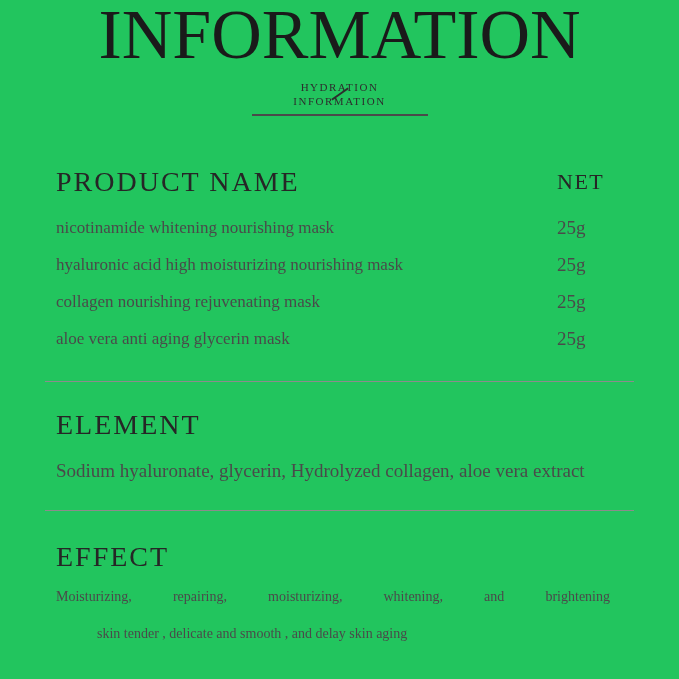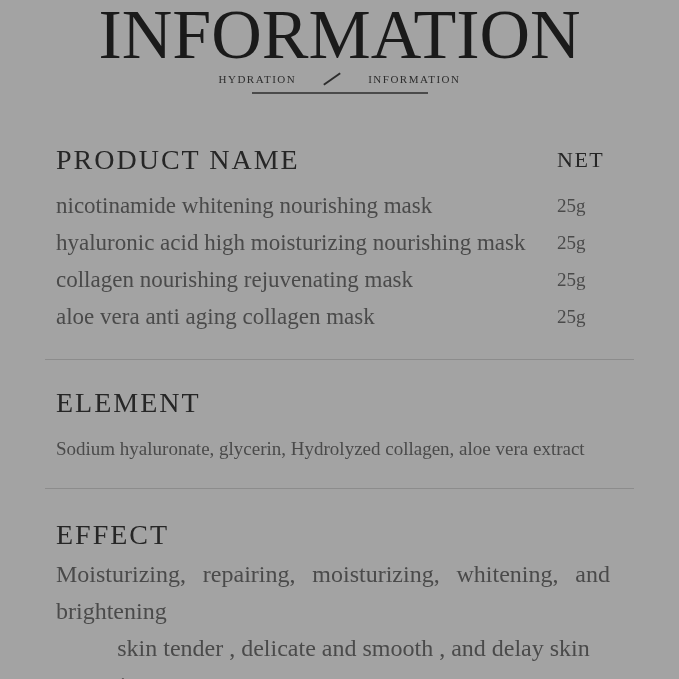--- a/index.html
+++ b/index.html
@@ -1,40 +1,41 @@
 <!DOCTYPE html>
 <html><head>
 <meta charset="utf-8">
 <style>
   * { margin: 0; padding: 0; box-sizing: border-box; }
   html, body { width: 679px; height: 679px; background: #ffffff; overflow: hidden; }
   body { font-family: "Liberation Serif", "DejaVu Serif", serif; }
 
-  .page { width: 679px; height: 679px; background: #a3a3a3; }
+  .page { width: 679px; height: 679px; background: #22c55e; }
 
   
   .title {
     margin-top: 0;
     height: 70px;
     line-height: 70px;
     text-align: center;
     font-size: 70px;
     font-weight: 400;
     letter-spacing: 0px;
     color: #1a1a1a;
     white-space: nowrap;
   }
   .tagline {
-    margin-top: 3px;
+    margin-top: 11px;
     display: flex;
     justify-content: center;
     align-items: center;
     font-size: 11px;
     letter-spacing: 1.5px;
     color: #2d2d2d;
+    flex-direction: column;
   }
   .tag-divider {
     width: 20px;
     height: 2px;
     background: #2d2d2d;
     transform: rotate(-35deg);
     margin: 0 26px;
   }
   .tag-underline {
     width: 176px;
@@ -62,21 +63,21 @@
   .table-head .col-net {
     font-size: 22px;
     line-height: 32px;
     letter-spacing: 1.5px;
     color: #262626;
   }
   .table-rows { margin-top: 11px; }
   .table-row { display: flex; line-height: 37px; }
   .cell-name {
     width: 501px;
-    font-size: 23px;
+    font-size: 17px;
     color: #4a4a4a;
     white-space: nowrap;
   }
   .cell-net {
     font-size: 19px;
     color: #4a4a4a;
   }
 
   .rule {
     border: none;
@@ -91,21 +92,21 @@
     margin-top: 11px;
     font-size: 19px;
     line-height: 37px;
     color: #4a4a4a;
     white-space: nowrap;
   }
 
   .effect-section { margin-top: 30px; }
   .effect-paragraph { margin-top: 5px; }
   .effect-line {
-    font-size: 24px;
+    font-size: 14px;
     line-height: 37px;
     color: #4a4a4a;
     text-align: justify;
     text-align-last: justify;
     font-family: Liberation Serif, serif;
   }
   .effect-line.last {
     text-align: center;
     text-align-last: left;
     margin-left: 41px;
@@ -139,21 +140,21 @@
         </div>
         <div class="table-row">
           <div class="cell-name">hyaluronic acid high moisturizing nourishing mask</div>
           <div class="cell-net">25g</div>
         </div>
         <div class="table-row">
           <div class="cell-name">collagen nourishing rejuvenating mask</div>
           <div class="cell-net">25g</div>
         </div>
         <div class="table-row">
-          <div class="cell-name">aloe vera anti aging collagen mask</div>
+          <div class="cell-name">aloe vera anti aging glycerin mask</div>
           <div class="cell-net">25g</div>
         </div>
       </div>
     </div>
 
     <hr class="rule rule-1">
 
     <div class="element-section inset">
       <div class="section-heading">ELEMENT</div>
       <div class="element-text">Sodium hyaluronate, glycerin, Hydrolyzed collagen, aloe vera extract</div>

